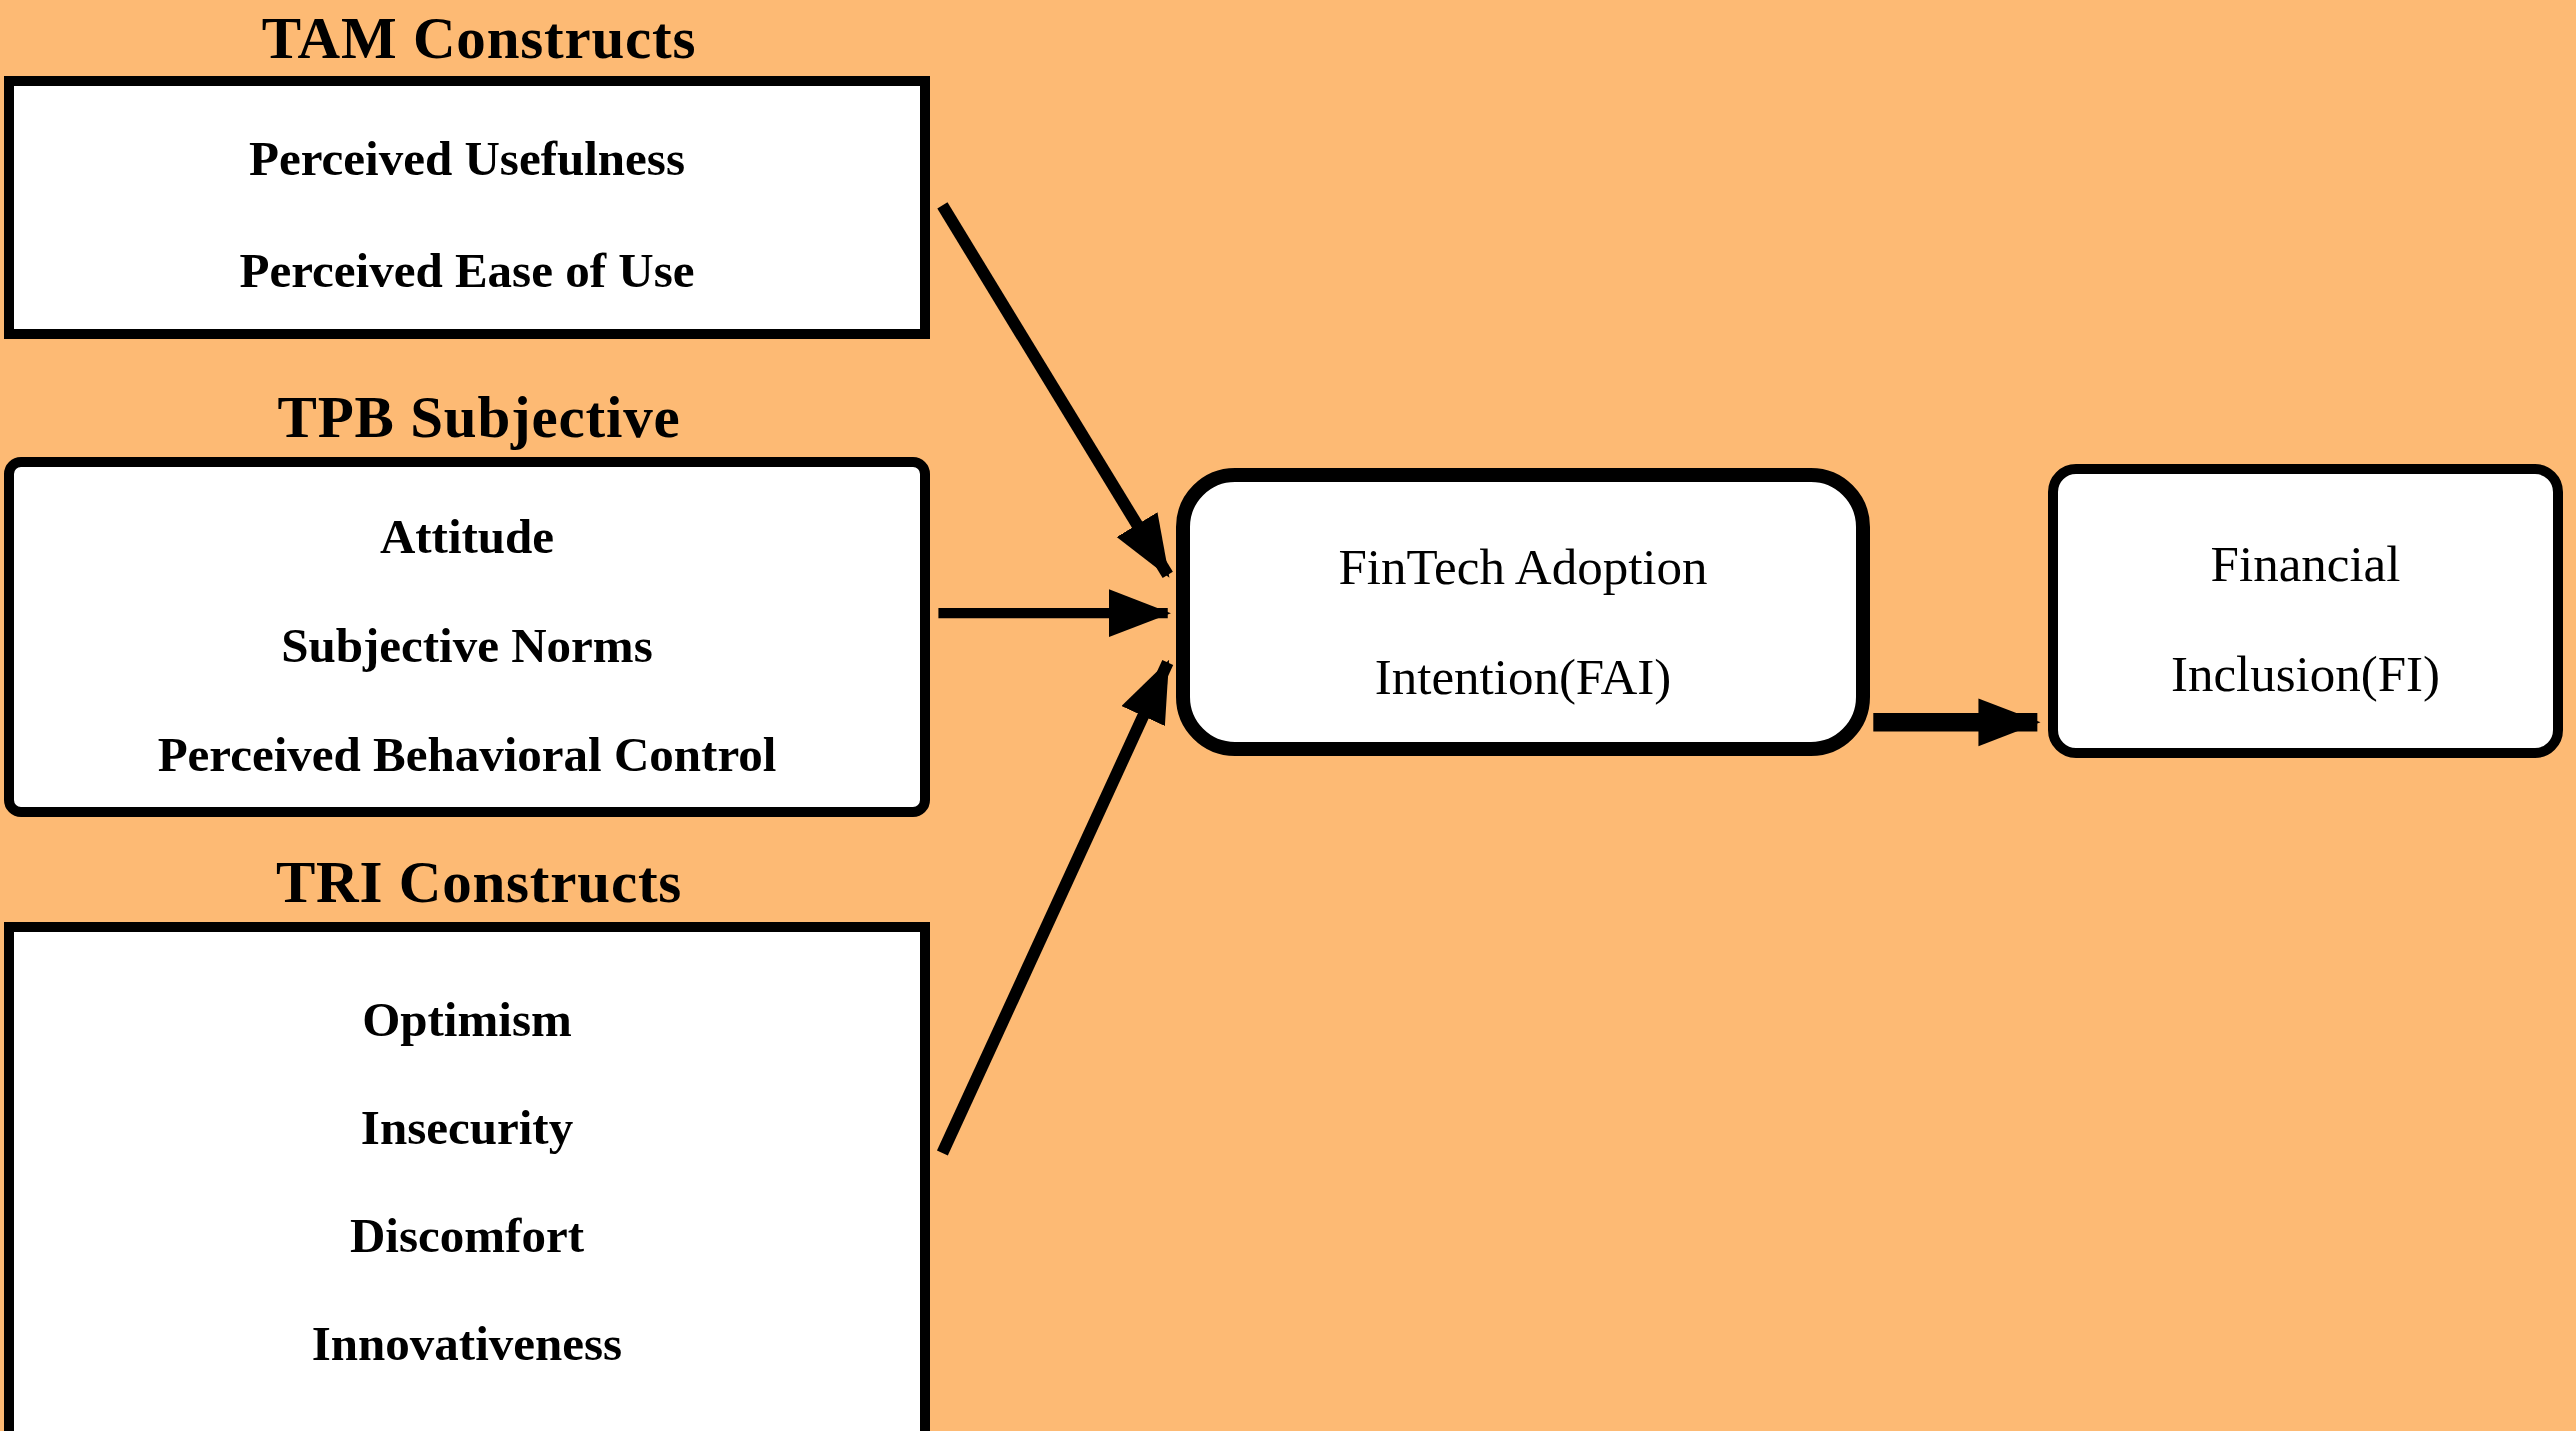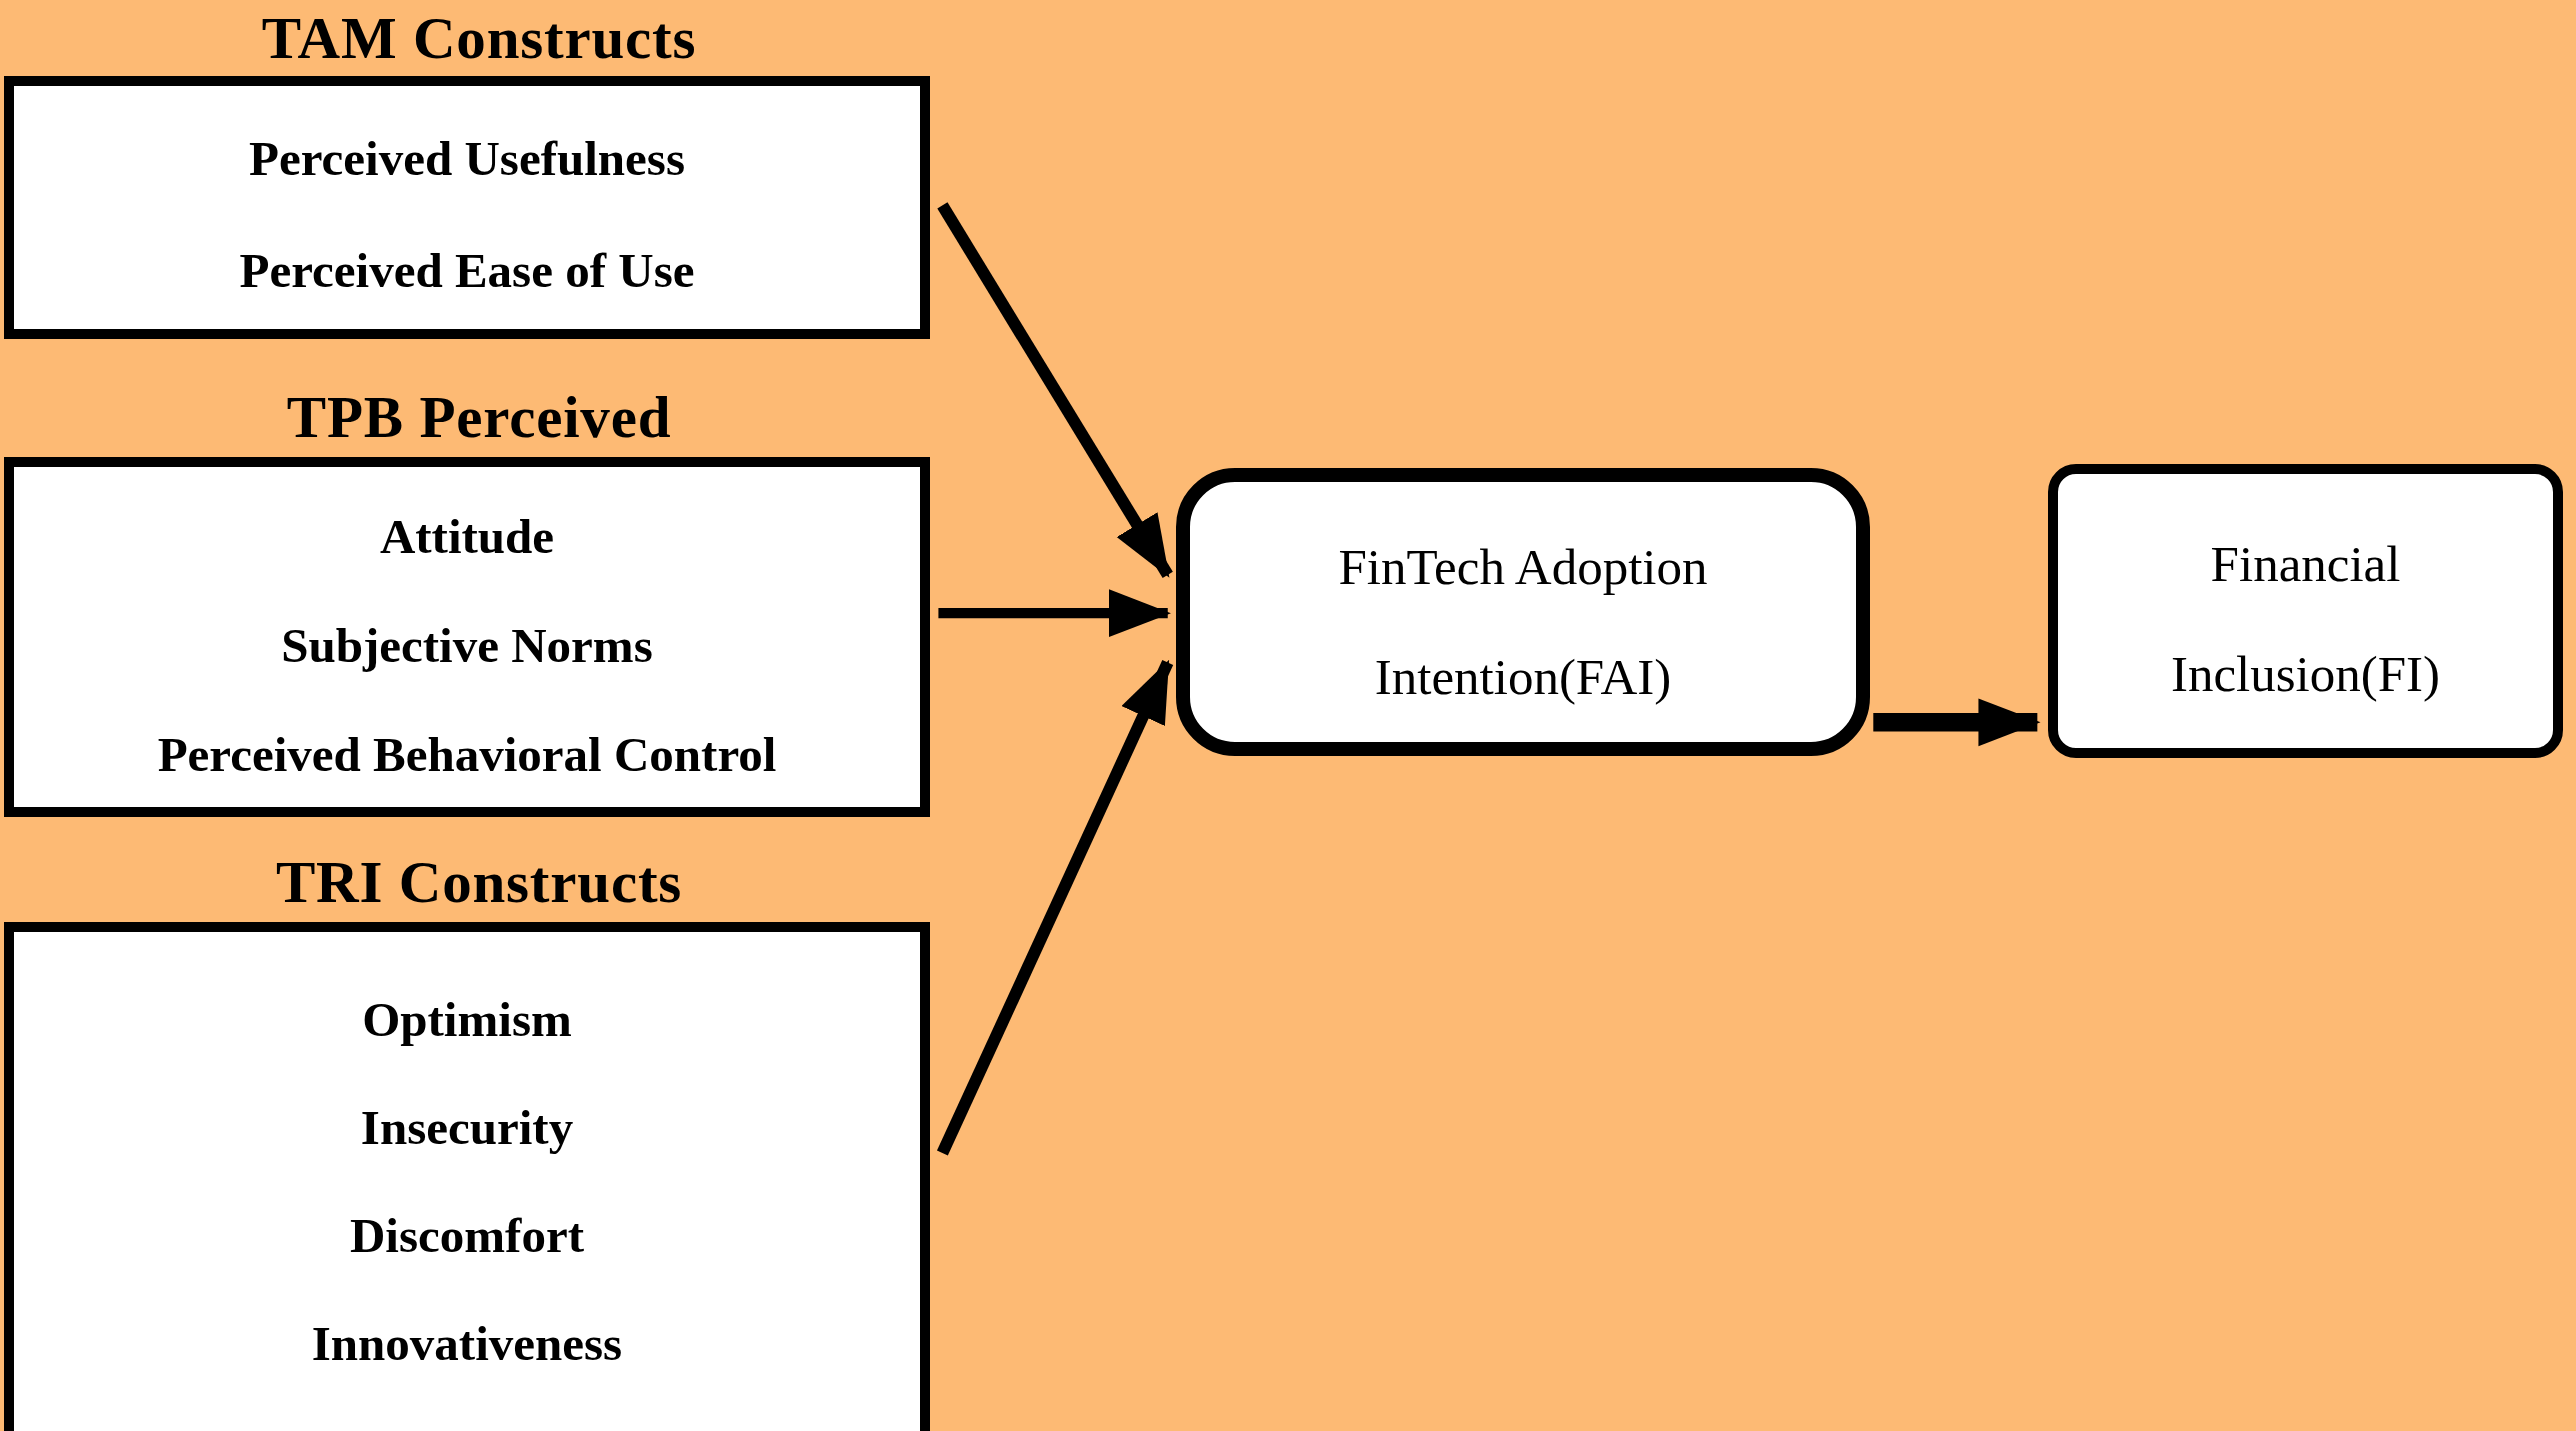--- a/index.html
+++ b/index.html
@@ -47,21 +47,21 @@
     width: 926px;
     border: 10.4px solid #000000;
     box-sizing: border-box;
     background: #ffffff;
     display: flex;
     flex-direction: column;
     align-items: center;
     justify-content: center;
   }
   #box-tam { top: 76px;  height: 263px; gap: 44px; padding-top: 14.3px; }
-  #box-tpb { top: 457px; height: 360px; gap: 41px; padding-top: 17.5px; }
+  #box-tpb { top: 457px; height: 360px; gap: 41px; padding-top: 17.5px; border-radius: 17px; }
   #box-tri { top: 922px; height: 520px; gap: 40px; }
 
   .construct-item {
     font-size: 49px;
     font-weight: 700;
     line-height: 68px;
     white-space: nowrap;
     text-align: center;
   }
 
@@ -118,21 +118,21 @@
     <line x1="1183" y1="1448" x2="1466" y2="832" stroke="#000000" stroke-width="15" marker-end="url(#arrowhead)"></line>
     <line x1="2352" y1="907" x2="2558" y2="907" stroke="#000000" stroke-width="23" marker-end="url(#arrowhead)"></line>
   </svg>
 
   <div class="group-title" id="title-tam">TAM Constructs</div>
   <div class="construct-box" id="box-tam">
     <div class="construct-item">Perceived Usefulness</div>
     <div class="construct-item">Perceived Ease of Use</div>
   </div>
 
-  <div class="group-title" id="title-tpb">TPB Perceived</div>
+  <div class="group-title" id="title-tpb">TPB Subjective</div>
   <div class="construct-box" id="box-tpb">
     <div class="construct-item">Attitude</div>
     <div class="construct-item">Subjective Norms</div>
     <div class="construct-item">Perceived Behavioral Control</div>
   </div>
 
   <div class="group-title" id="title-tri">TRI Constructs</div>
   <div class="construct-box" id="box-tri">
     <div class="construct-item">Optimism</div>
     <div class="construct-item">Insecurity</div>

